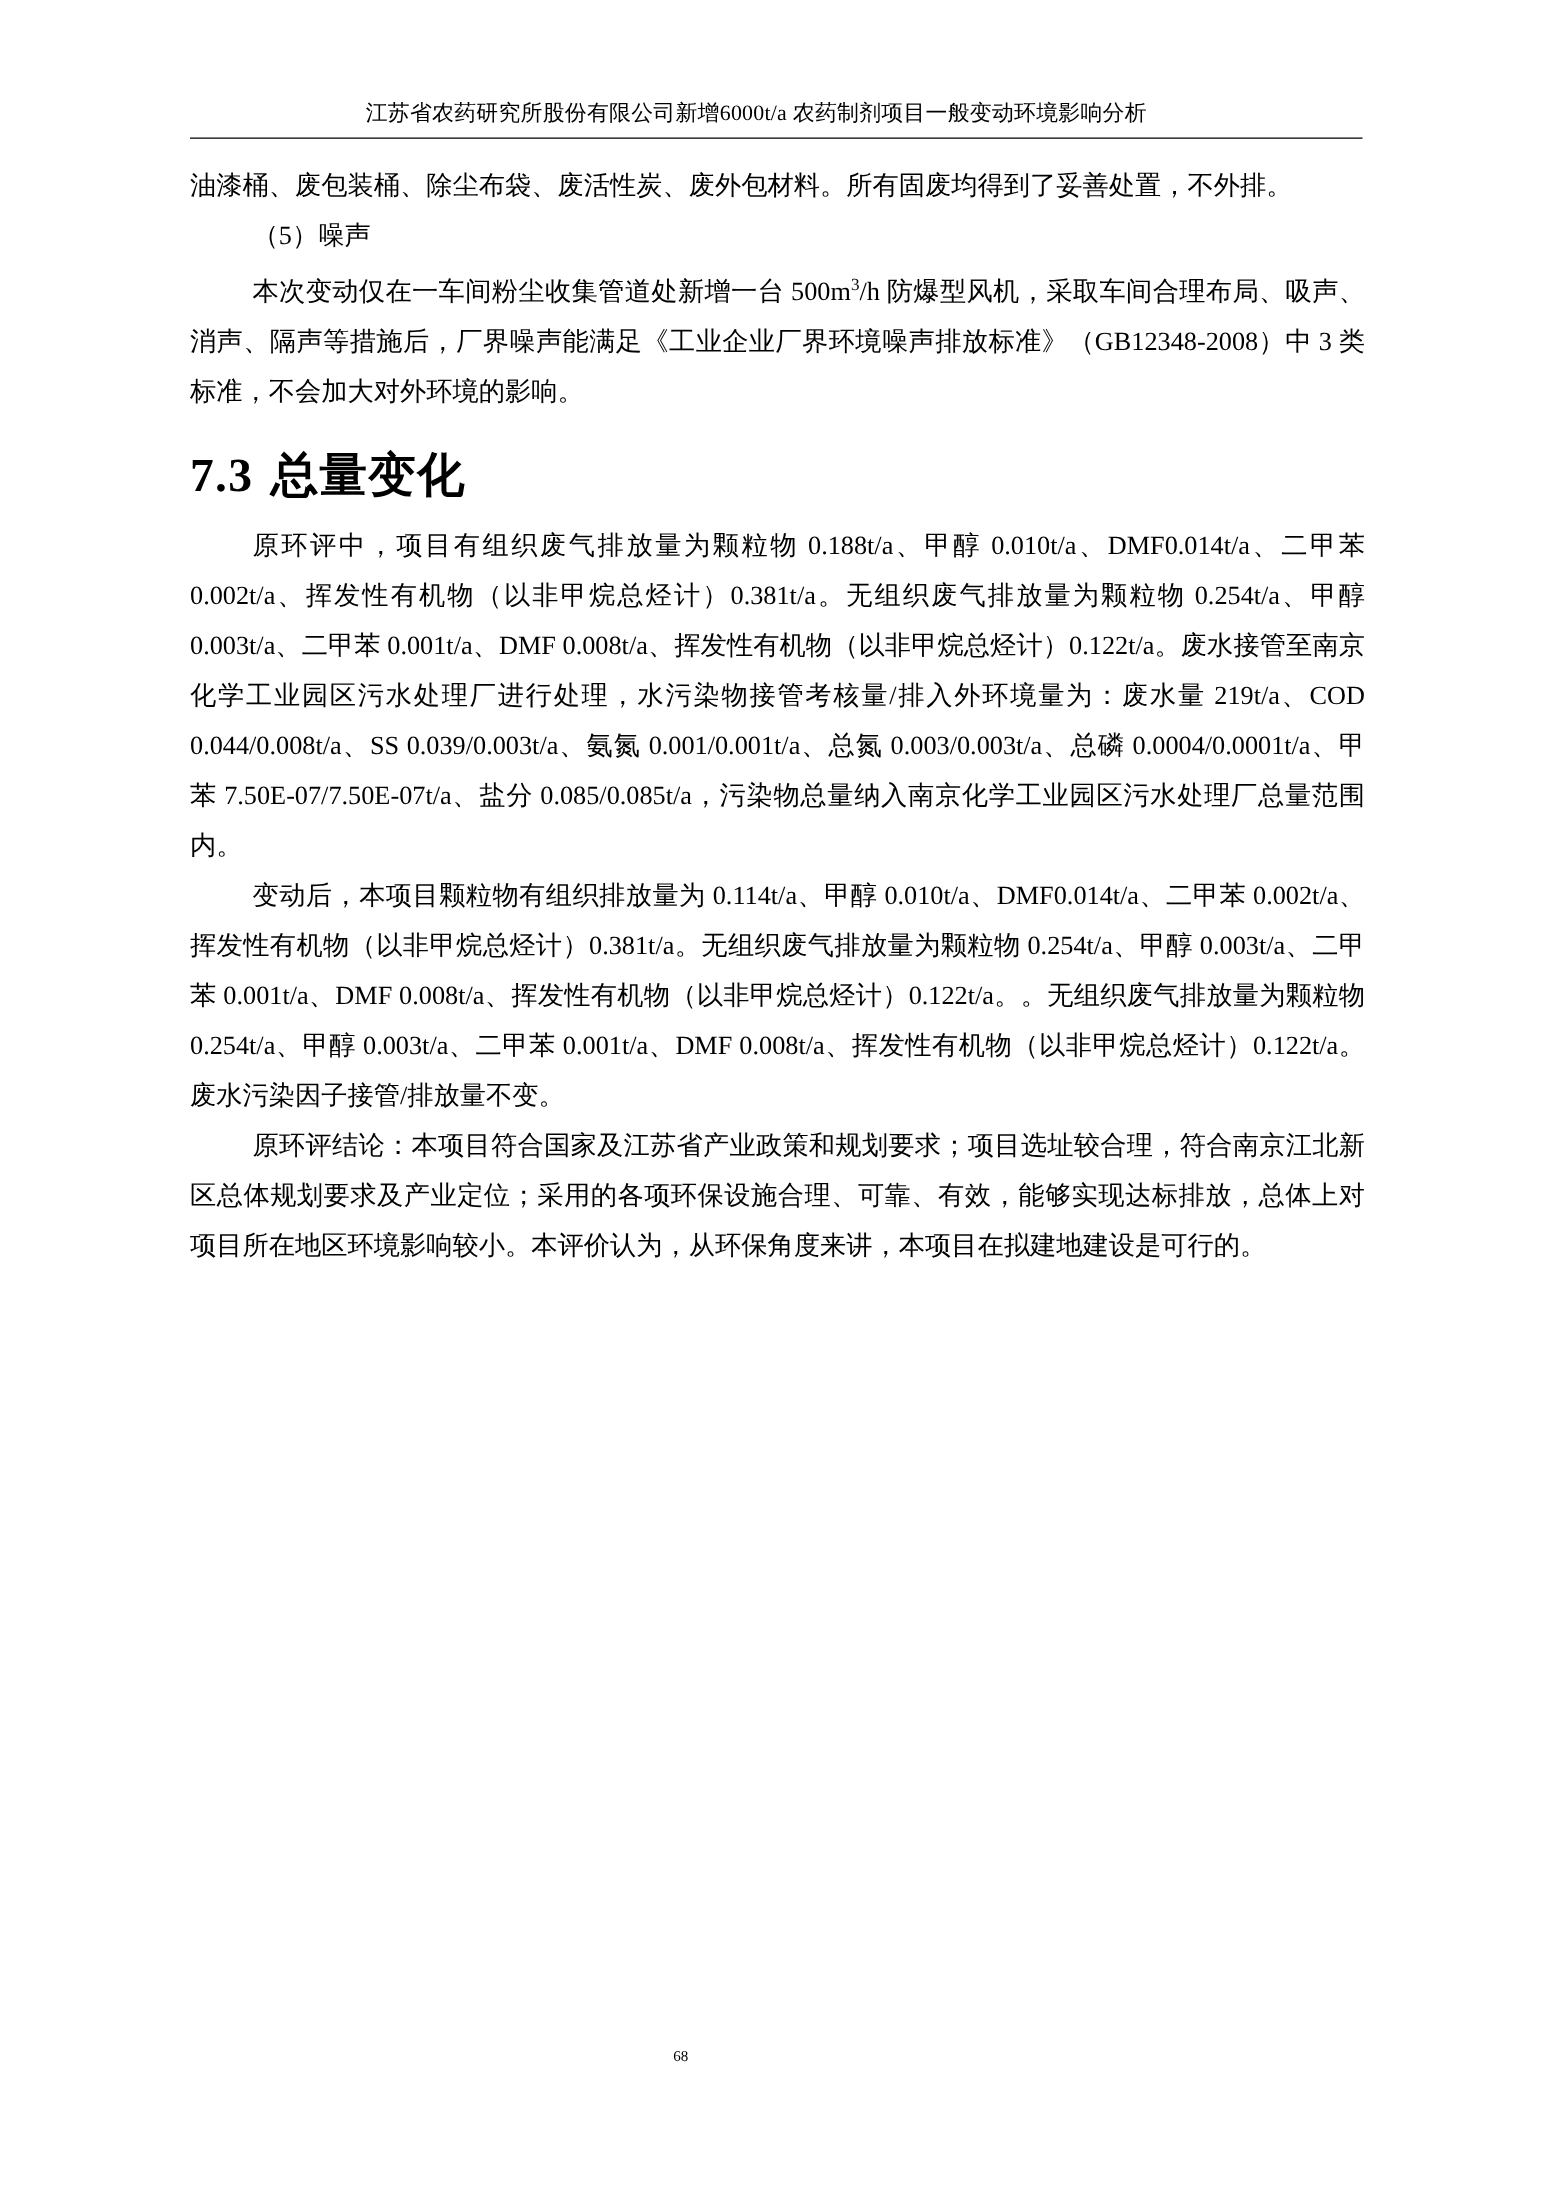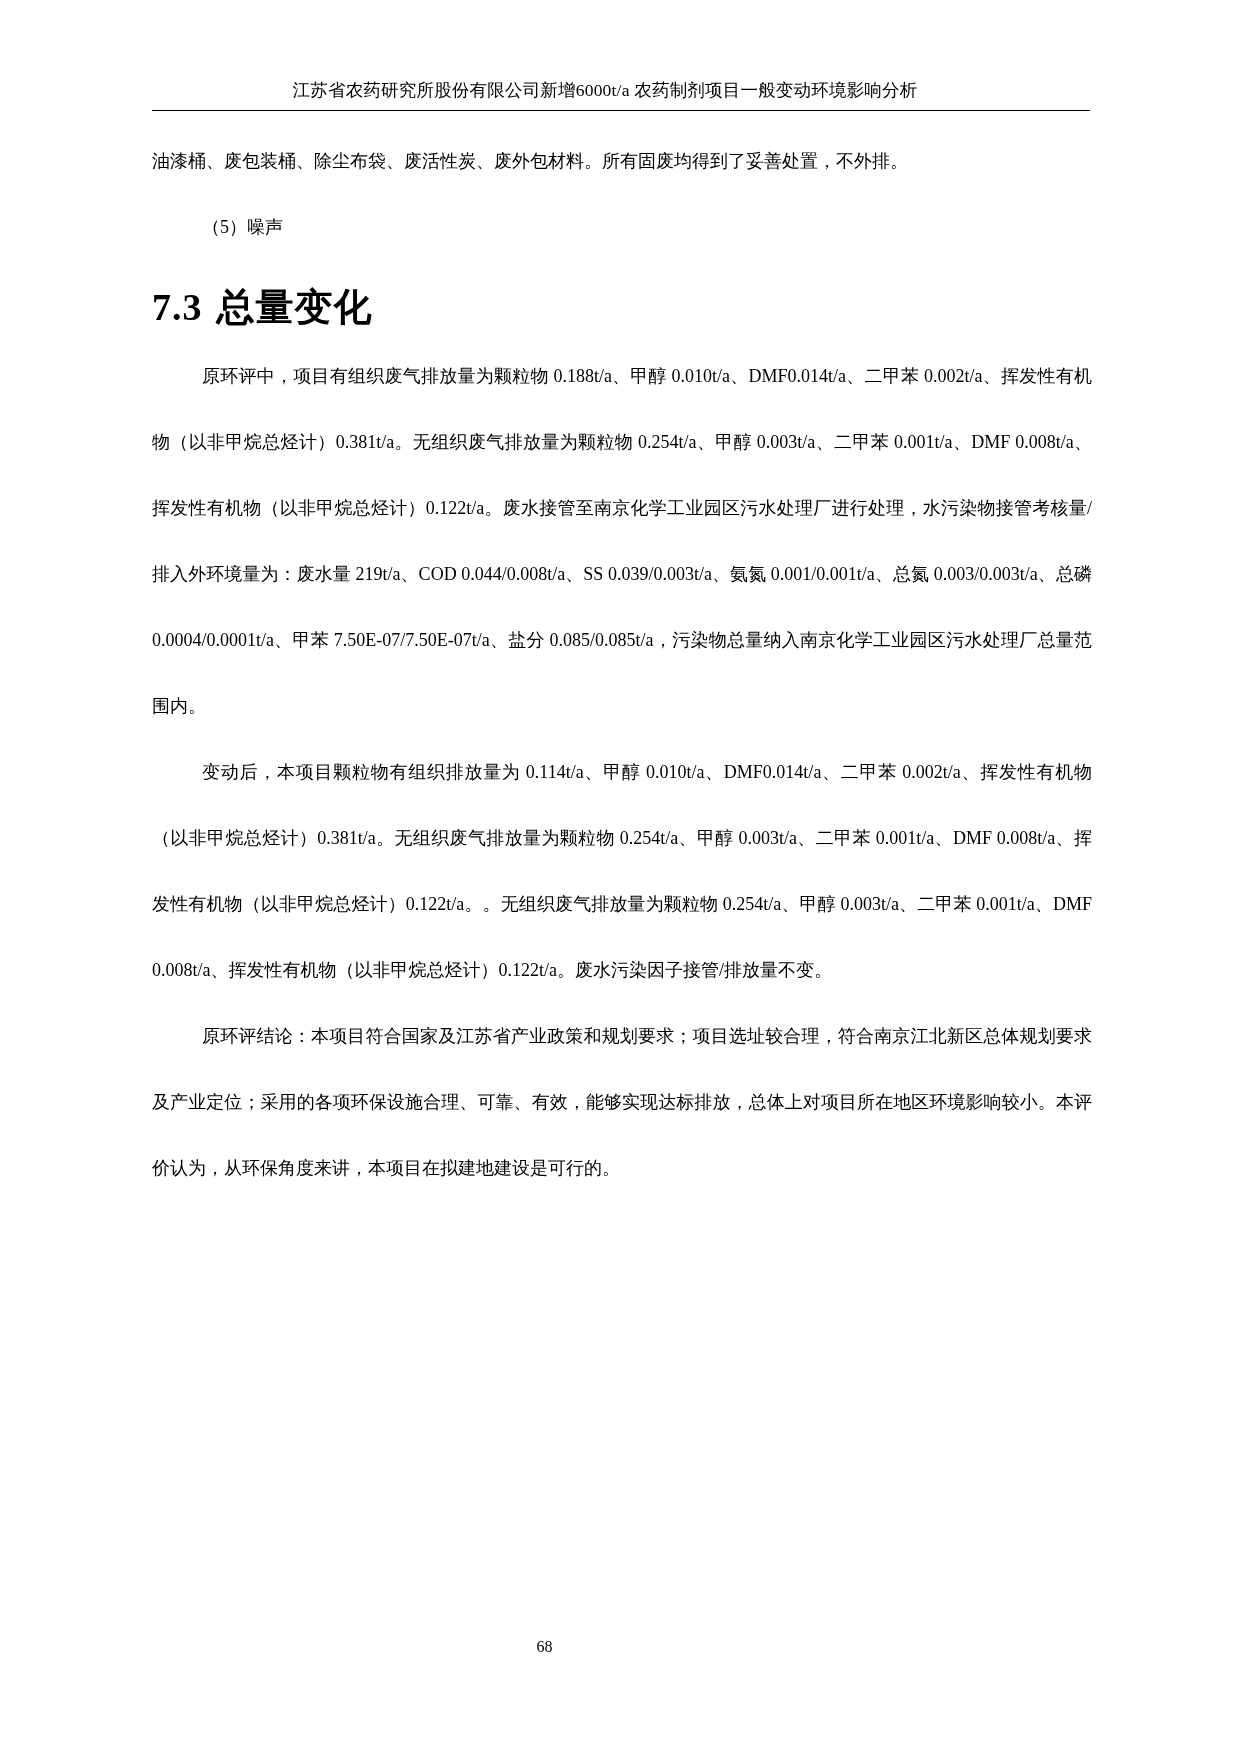--- a/index.html
+++ b/index.html
@@ -40,22 +40,22 @@
     border-top: 1.4px solid #000;
   }
   .content {
     position: absolute;
     top: 128px;
     left: 152px;
     width: 940px;
   }
   p.body-text {
     margin: 0 0 0 0;
-    font-size: 18px;
-    line-height: 66px;
+    font-size: 21px;
+    line-height: 40px;
     text-align: justify;
     text-justify: inter-ideograph;
     letter-spacing: 0px;
   }
   p.indent {
     text-indent: 50px;
   }
   h2.section {
     font-size: 38px;
     font-family: "Liberation Sans", "DejaVu Sans", sans-serif;
@@ -67,21 +67,21 @@
     font-family: "Liberation Serif", "DejaVu Serif", serif;
     font-weight: bold;
     margin-right: 14px;
   }
   .page-number {
     position: absolute;
     top: 1638px;
     left: 0;
     width: 1089px;
     text-align: center;
-    font-size: 16px;
+    font-size: 12px;
     font-family: "Liberation Serif", "DejaVu Serif", serif;
   }
   sup.unit {
     font-size: 0.65em;
     vertical-align: super;
   }
 </style>
 </head>
 <body>
 
@@ -90,20 +90,21 @@
   <div class="header">江苏省农药研究所股份有限公司新增6000t/a 农药制剂项目一般变动环境影响分析</div>
   <div class="header-rule"></div>
 
   <div class="content">
 
     <p class="body-text">油漆桶、废包装桶、除尘布袋、废活性炭、废外包材料。所有固废均得到了妥善处置，不外排。</p>
 
 
     <p class="body-text indent">（5）噪声</p>
 
+    <p class="body-text indent"><span>本次变动仅在一车间粉尘收集管道处新增一台 500m</span><sup class="unit">3</sup><span>/h 防爆型风机，采取车间合理布局、吸声、消声、隔声等措施后，厂界噪声能满足《工业企业厂界环境噪声排放标准》（GB12348-2008）中 3 类标准，不会加大对外环境的影响。</span></p>
 
     <h2 class="section"><span class="num">7.3</span><span>总量变化</span></h2>
 
     <p class="body-text indent">原环评中，项目有组织废气排放量为颗粒物 0.188t/a、甲醇 0.010t/a、DMF0.014t/a、二甲苯 0.002t/a、挥发性有机物（以非甲烷总烃计）0.381t/a。无组织废气排放量为颗粒物 0.254t/a、甲醇 0.003t/a、二甲苯 0.001t/a、DMF 0.008t/a、挥发性有机物（以非甲烷总烃计）0.122t/a。废水接管至南京化学工业园区污水处理厂进行处理，水污染物接管考核量/排入外环境量为：废水量 219t/a、COD 0.044/0.008t/a、SS 0.039/0.003t/a、氨氮 0.001/0.001t/a、总氮 0.003/0.003t/a、总磷 0.0004/0.0001t/a、甲苯 7.50E-07/7.50E-07t/a、盐分 0.085/0.085t/a，污染物总量纳入南京化学工业园区污水处理厂总量范围内。</p>
 
     <p class="body-text indent">变动后，本项目颗粒物有组织排放量为 0.114t/a、甲醇 0.010t/a、DMF0.014t/a、二甲苯 0.002t/a、挥发性有机物（以非甲烷总烃计）0.381t/a。无组织废气排放量为颗粒物 0.254t/a、甲醇 0.003t/a、二甲苯 0.001t/a、DMF 0.008t/a、挥发性有机物（以非甲烷总烃计）0.122t/a。。无组织废气排放量为颗粒物 0.254t/a、甲醇 0.003t/a、二甲苯 0.001t/a、DMF 0.008t/a、挥发性有机物（以非甲烷总烃计）0.122t/a。废水污染因子接管/排放量不变。</p>
 
 
     <p class="body-text indent">原环评结论：本项目符合国家及江苏省产业政策和规划要求；项目选址较合理，符合南京江北新区总体规划要求及产业定位；采用的各项环保设施合理、可靠、有效，能够实现达标排放，总体上对项目所在地区环境影响较小。本评价认为，从环保角度来讲，本项目在拟建地建设是可行的。</p>
 

